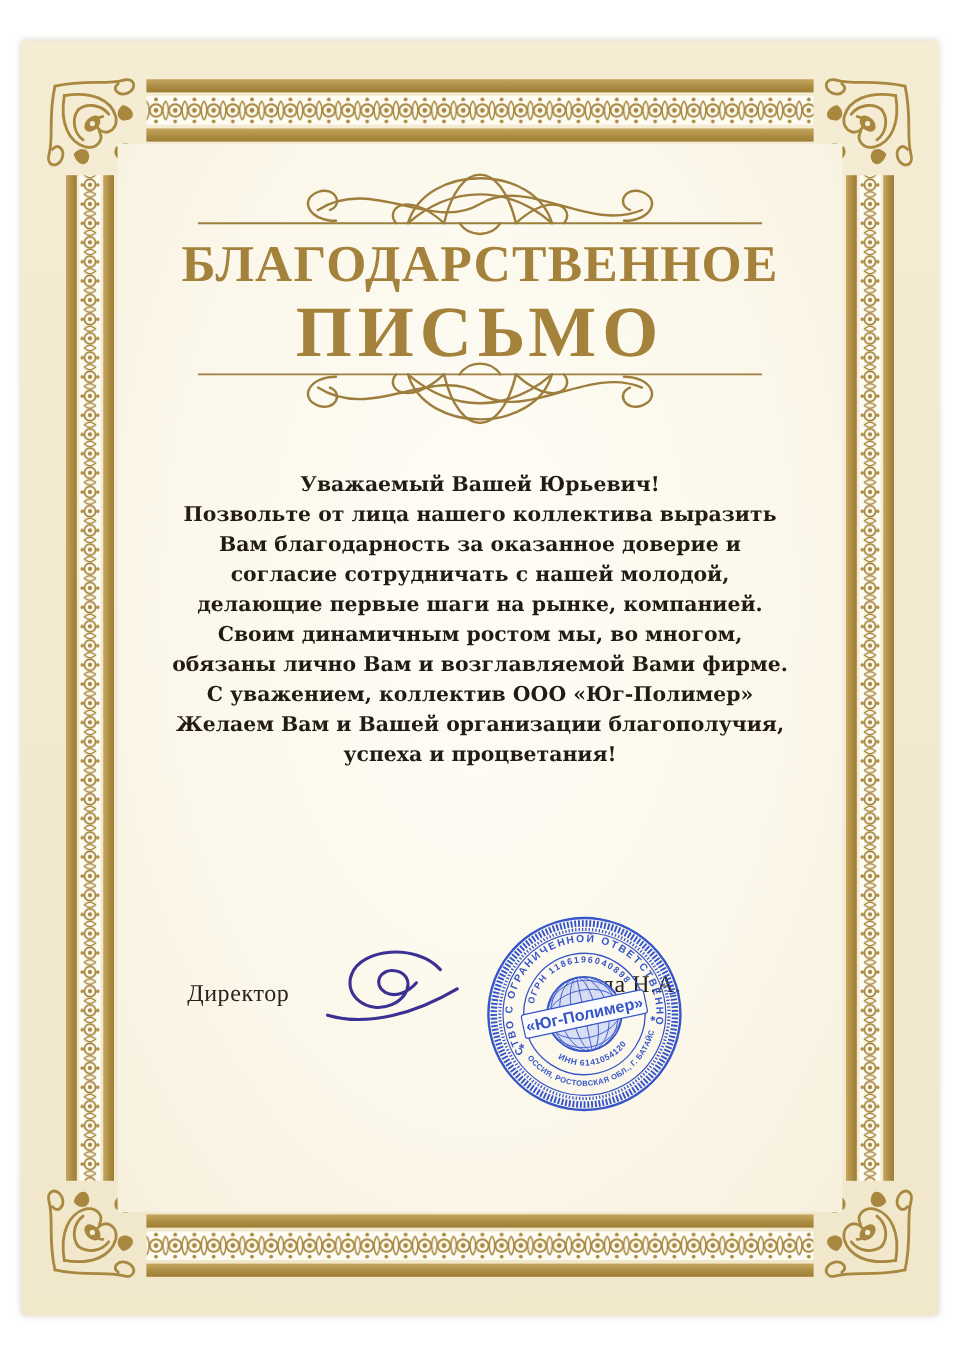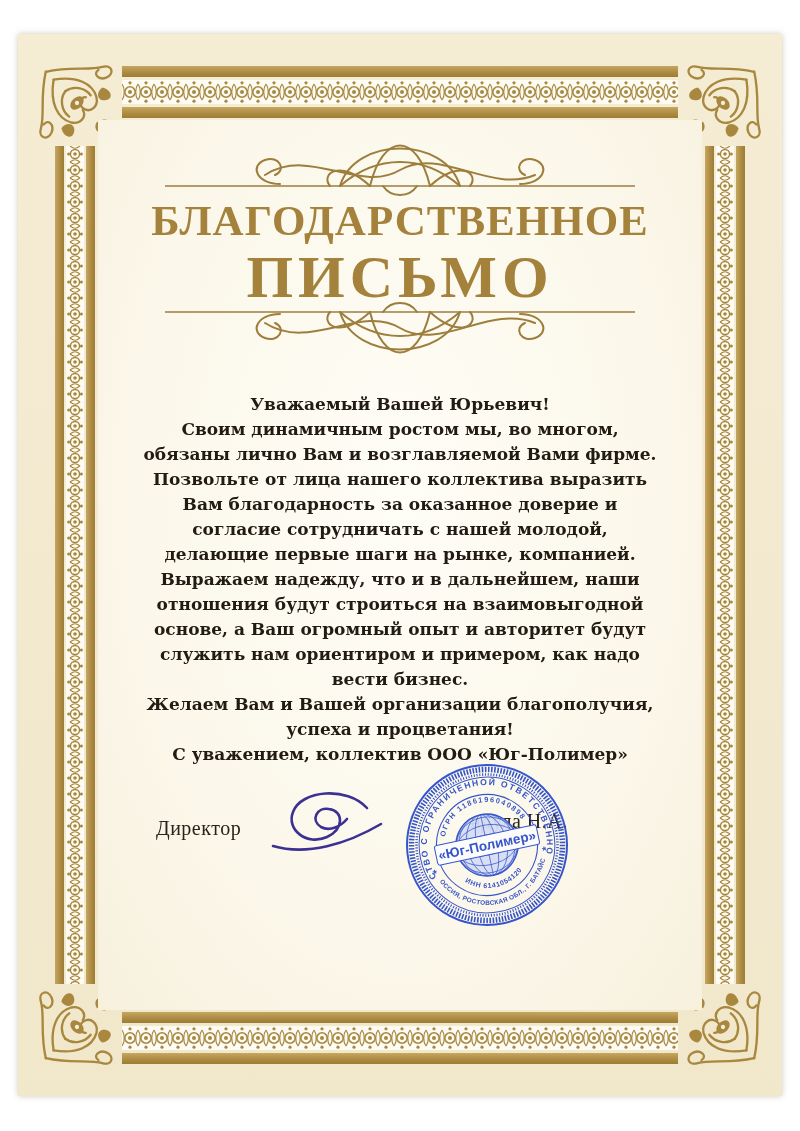--- a/index.html
+++ b/index.html
@@ -236,25 +236,24 @@
       <path d="M265,58 C295,30 315,46 305,58"></path>
       <path d="M115,56 C92,56 84,38 100,32 C114,27 122,42 110,47"></path>
       <path d="M355,56 C378,56 386,38 370,32 C356,27 348,42 360,47"></path>
       <path d="M100,47 C145,18 195,66 235,42 C275,18 325,66 370,47"></path>
       <path d="M218,58 C226,70 244,70 252,58"></path>
     </g>
   </svg>
 
   <div class="letter-body">
     <p>Уважаемый Вашей Юрьевич!</p>
+    <p>Позвольте от лица нашего коллектива выразить Вам благодарность за оказанное доверие и согласие сотрудничать с нашей молодой, делающие первые шаги на рынке, компанией.</p>
     <p>Своим динамичным ростом мы, во многом, обязаны лично Вам и возглавляемой Вами фирме.</p>
-    <p>Позвольте от лица нашего коллектива выразить Вам благодарность за оказанное доверие и согласие сотрудничать с нашей молодой, делающие первые шаги на рынке, компанией.</p>
-    <p>Выражаем надежду, что и в дальнейшем, наши отношения будут строиться на взаимовыгодной основе, а Ваш огромный опыт и авторитет будут служить нам ориентиром и примером, как надо вести бизнес.</p>
+    <p>С уважением, коллектив ООО «Юг-Полимер»</p>
     <p>Желаем Вам и Вашей организации благополучия, успеха и процветания!</p>
-    <p>С уважением, коллектив ООО «Юг-Полимер»</p>
   </div>
 
   <div class="role-label">Директор</div>
 
   <svg class="sig" viewBox="0 0 130 84">
     <g stroke="#3c3193" fill="none" stroke-width="2.6" stroke-linecap="round">
       <path d="M112,22 C92,0 46,4 38,26 C31,44 52,60 72,51 C89,43 89,25 74,23 C62,21 55,34 66,41 C75,46 86,40 92,33"></path>
       <path d="M18,60 C52,70 92,58 126,38"></path>
     </g>
   </svg>

